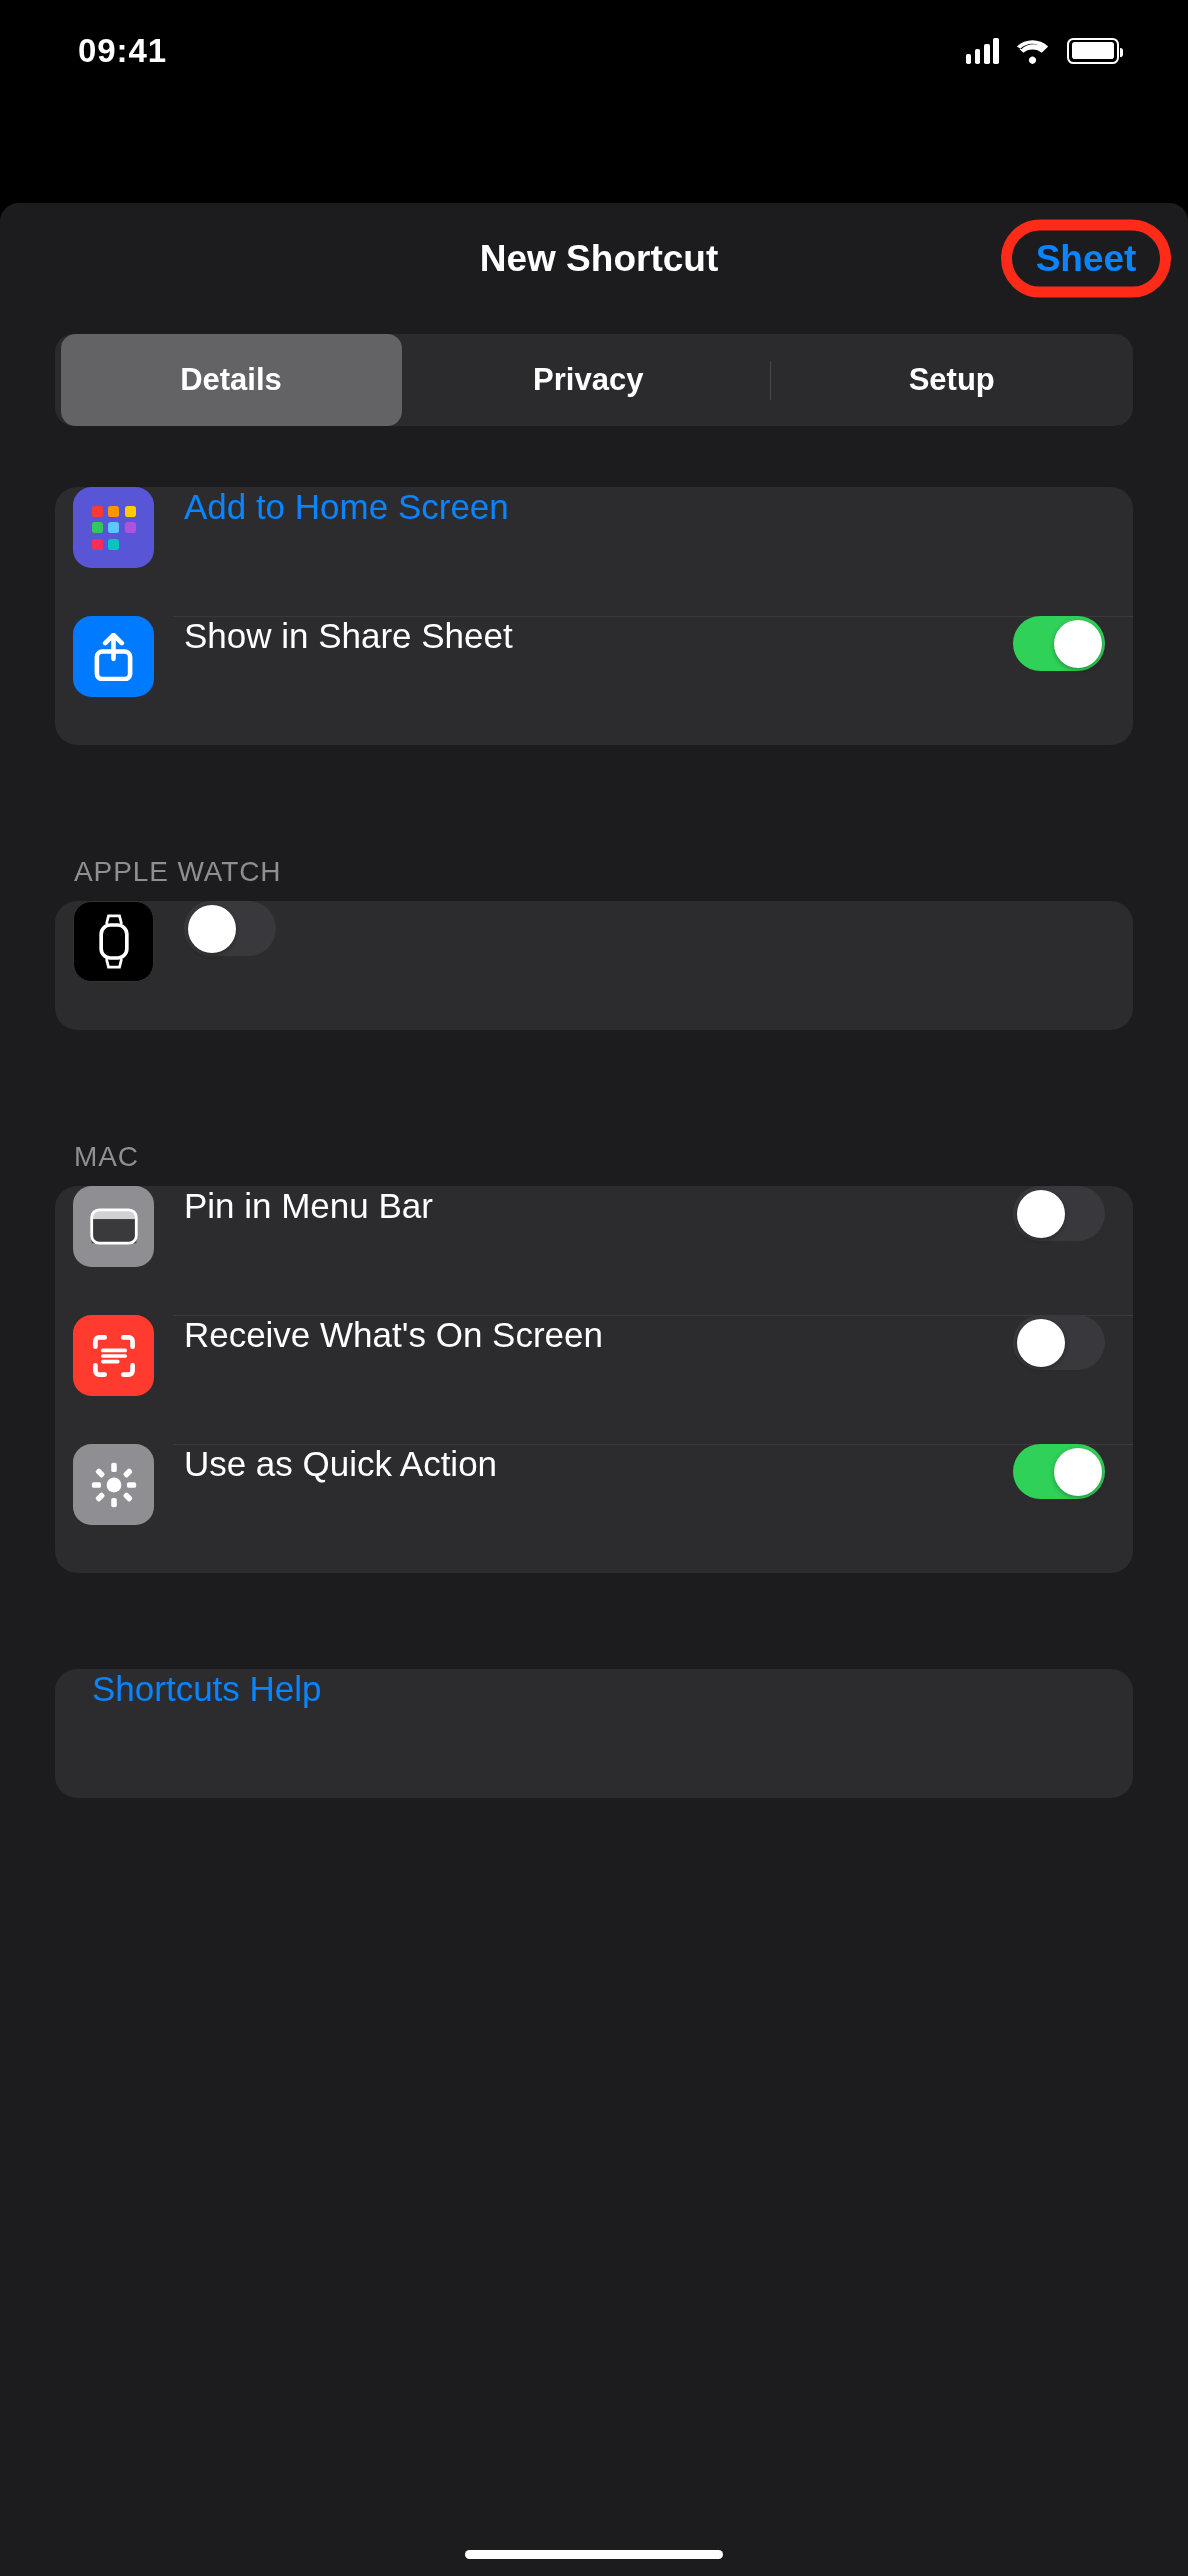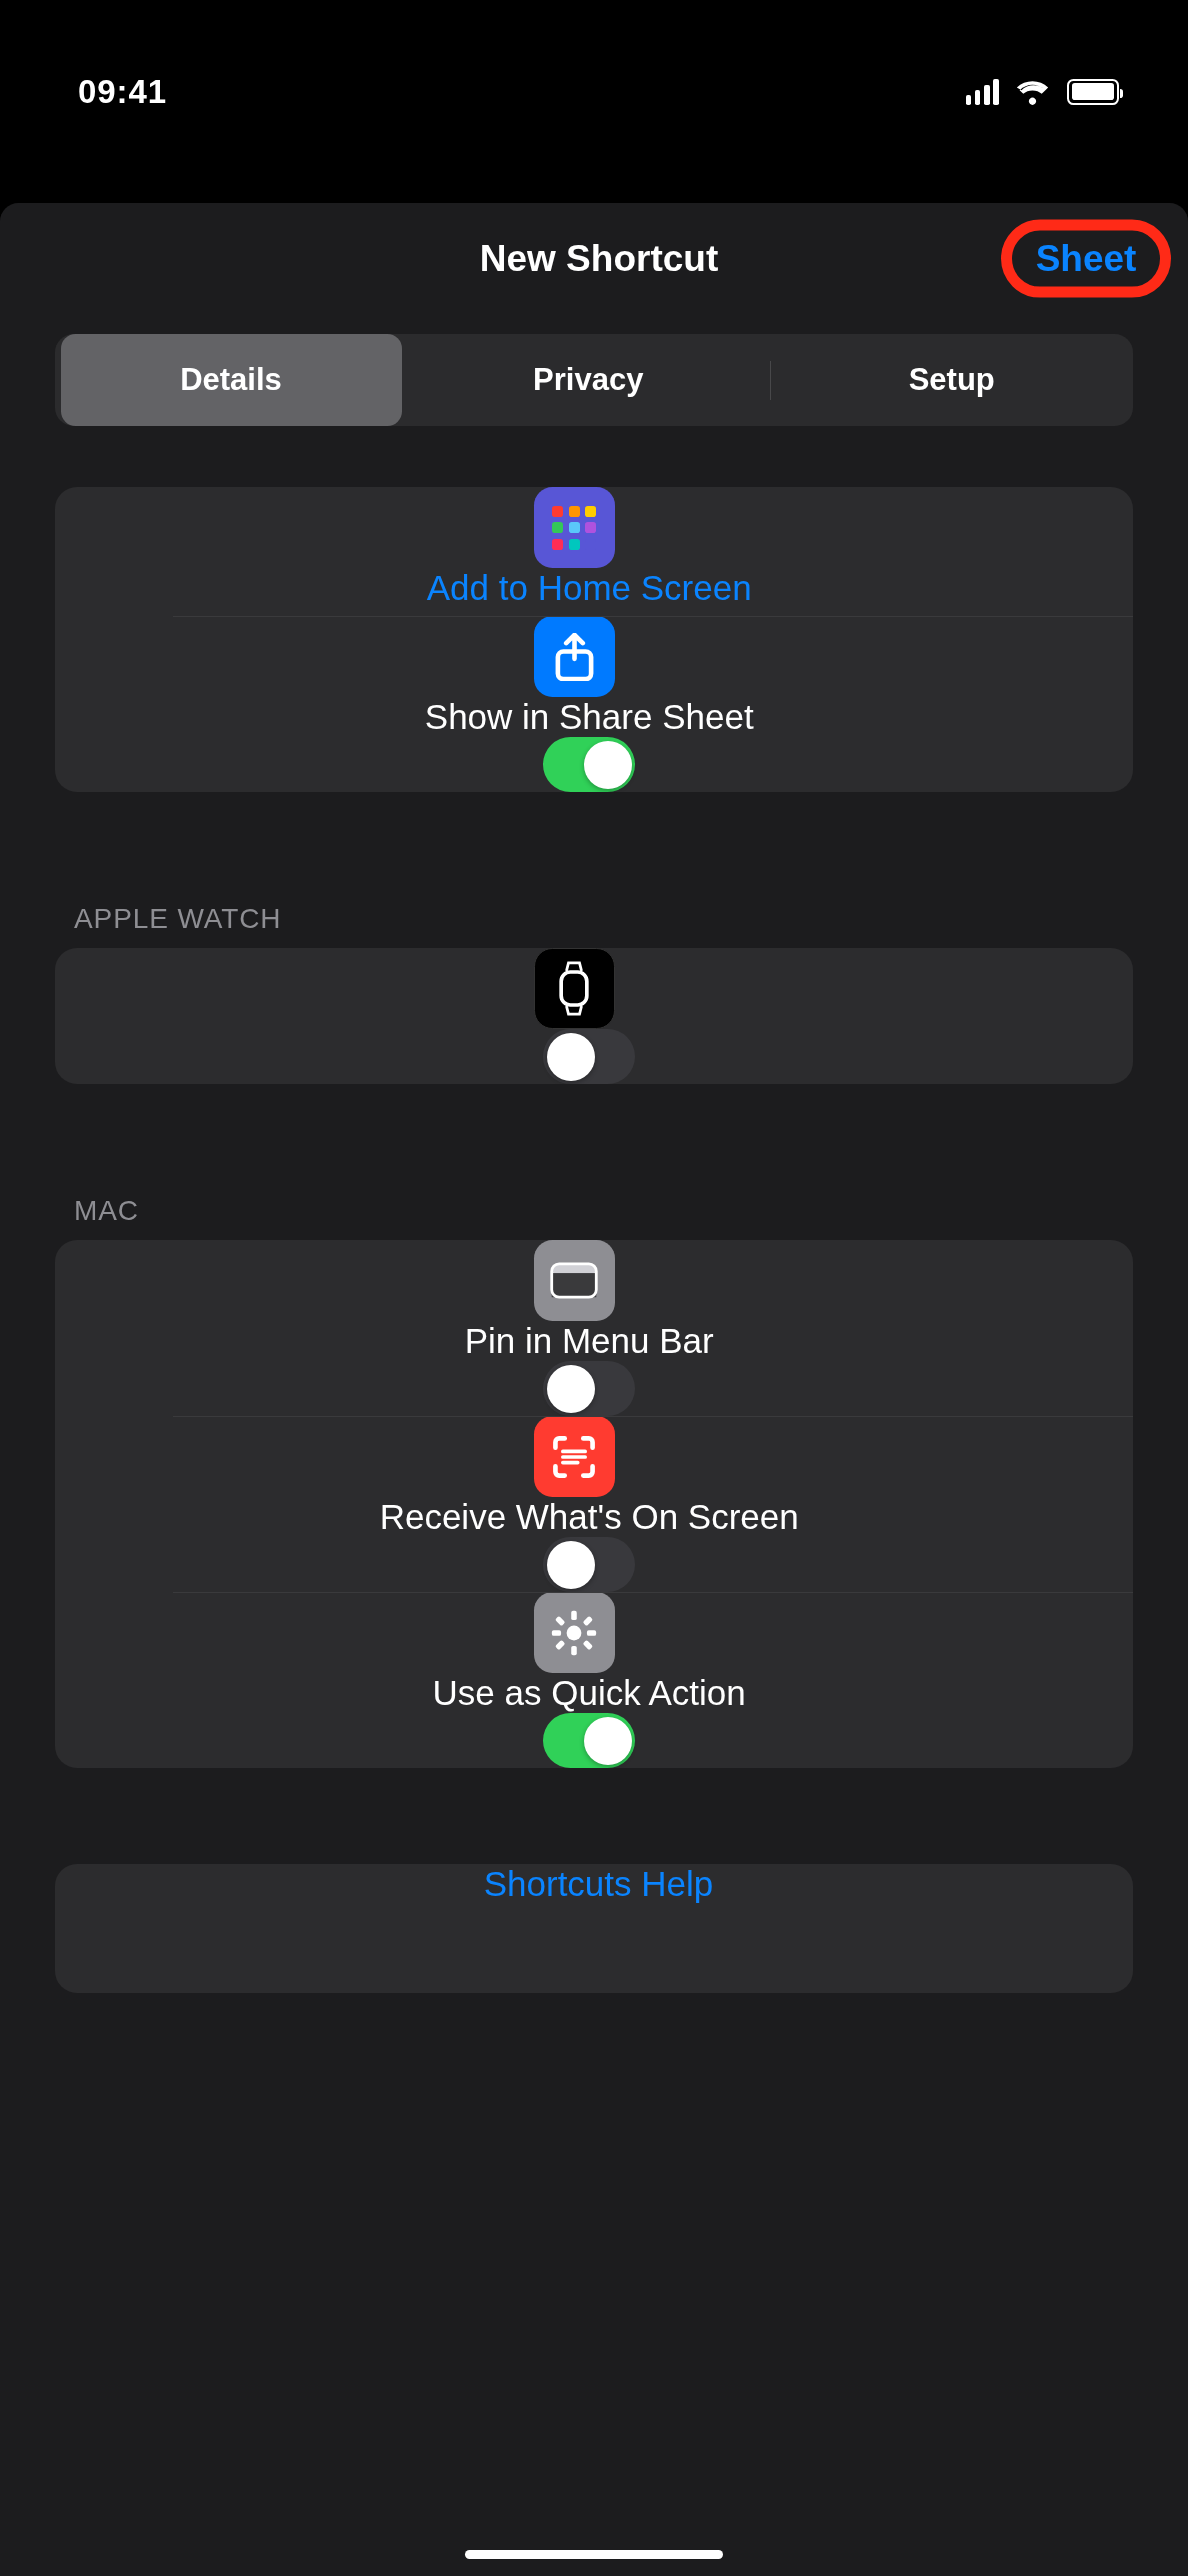--- a/index.html
+++ b/index.html
@@ -15,21 +15,20 @@
   
   .status-bar {
     height: 101px;
     display: flex;
     align-items: center;
     justify-content: space-between;
     padding: 0 69px 0 78px;
     font-size: 33px;
     font-weight: 700;
     letter-spacing: 0.9px;
-    margin-top: 41px;
   }
   .status-right { display: flex; align-items: center; gap: 16.6px; }
   .signal { display: flex; align-items: flex-end; gap: 3.7px; }
   .signal span { width: 5.5px; background:#fff; border-radius: 1.8px; }
   .signal span:nth-child(1){height:9.2px;}
   .signal span:nth-child(2){height:14.7px;}
   .signal span:nth-child(3){height:20px;}
   .signal span:nth-child(4){height:26px;}
   .wifi svg { display:block; }
   .battery {
@@ -122,26 +121,25 @@
 
   .group {
     margin: 0 55px;
     background: #2c2c2e;
     border-radius: 22px;
     overflow: hidden;
   }
   .group.first { margin-top: 61px; }
   .row {
     display: flex;
-    align-items: center;
+    align-items: flex-start;
     min-height: 129px;
     padding: 0 28px 0 18.4px;
     position: relative;
     cursor: pointer;
-    flex-direction: column;
   }
   .row + .row::before {
     content: "";
     position: absolute;
     left: 118px; right: 0; top: 0;
     height: 0.9px;
     background: #3a3a3c;
   }
   .row .icon {
     width: 81px; height: 81px;

